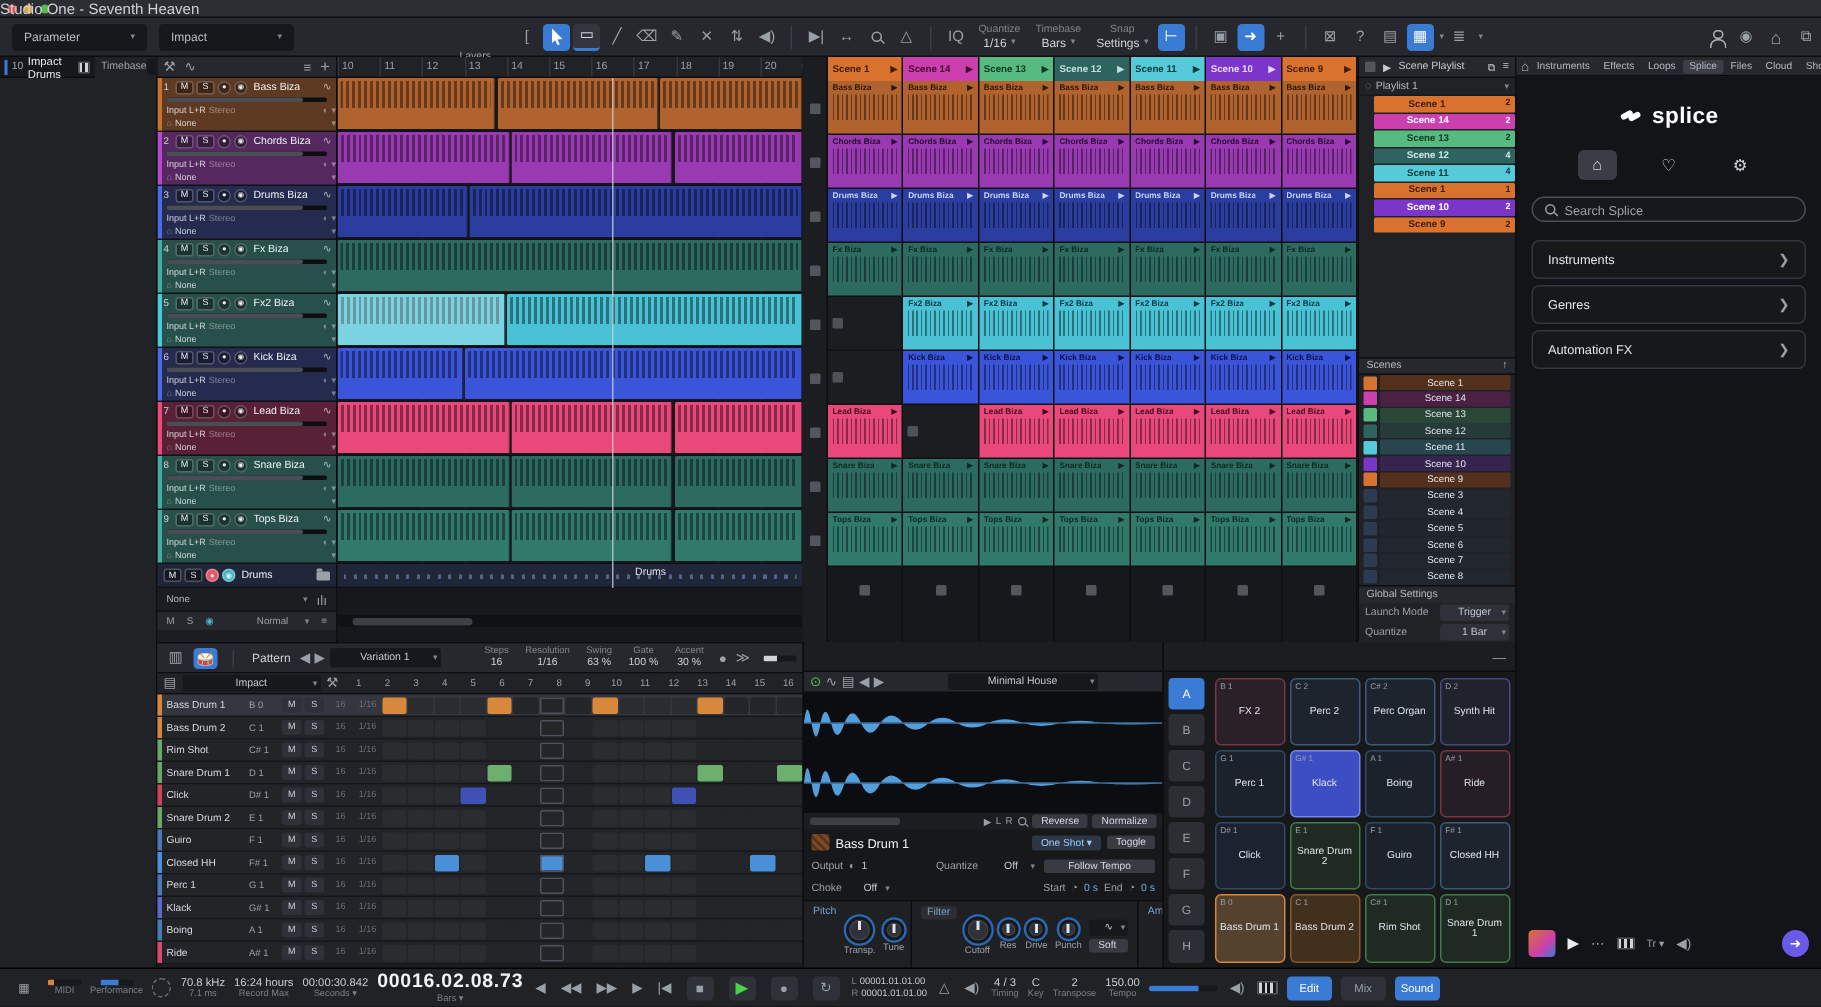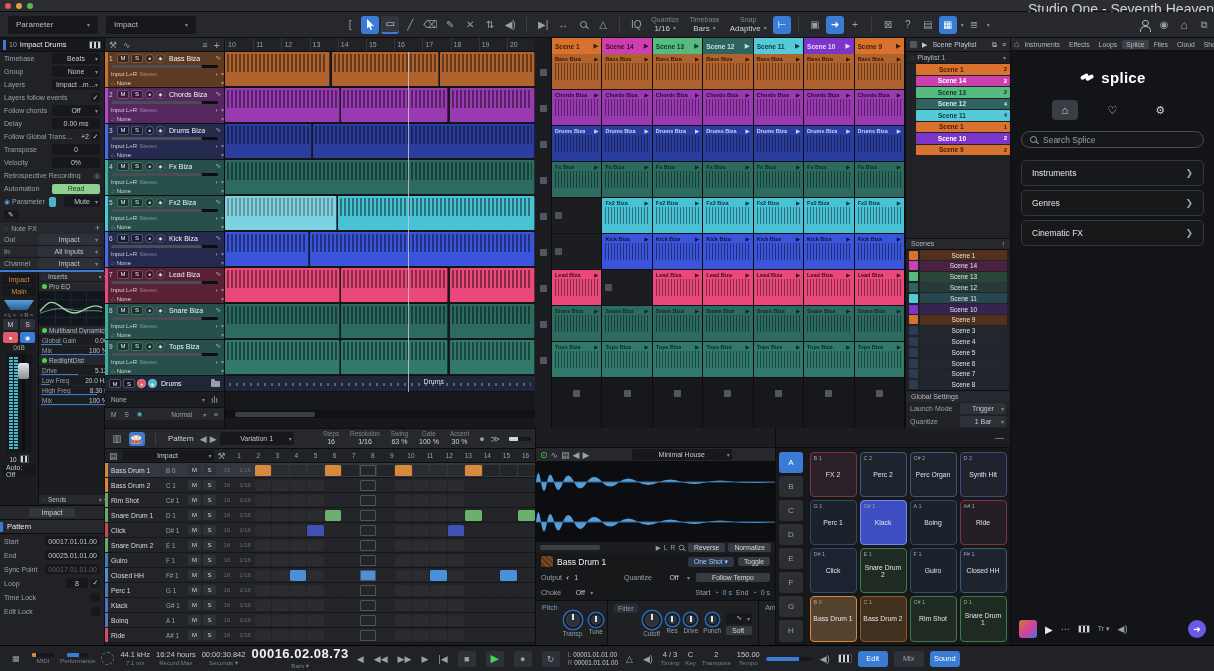--- a/index.html
+++ b/index.html
@@ -8,21 +8,21 @@
   -webkit-font-smoothing:antialiased}
 #app{position:relative;width:1214px;height:671px;background:#17181c}
 .abs{position:absolute}
 .r{display:flex;align-items:center}
 .col{display:flex;flex-direction:column}
 .sp{flex:1}
 .ell{white-space:nowrap;overflow:hidden;text-overflow:ellipsis}
 
 #titlebar{left:0;top:0;width:1214px;height:12px;background:#2b2d32;border-bottom:1px solid #0c0d0f}
 .tl{width:6px;height:6px;border-radius:50%;margin-left:5px}
-#title{position:absolute;left:0;right:0;top:1px;text-align:right;font-size:14px;color:#cfd2d8}
+#title{position:absolute;left:0;right:0;top:1px;text-align:left;font-size:10px;color:#cfd2d8}
 #toolbar{left:0;top:12px;width:1214px;height:26px;background:#26282d;border-bottom:1px solid #0c0d0f;display:flex;align-items:center}
 .macro{background:#17181c;height:18px;border-radius:3px;display:flex;align-items:center;padding:0 8px;color:#babec6;font-size:8px;margin-left:8px;min-width:90px;justify-content:space-between}
 .tbtn{width:18px;height:18px;border-radius:3px;display:flex;align-items:center;justify-content:center;color:#9aa0a8;font-size:10px;margin:0 1px}
 .tbtn.on{background:#3a7bd5;color:#fff}
 .tbtn.on2{background:#33363c;color:#cfd3da;border-bottom:2px solid #3a7bd5}
 .tstack{display:flex;flex-direction:column;align-items:center;justify-content:center;margin:0 5px;line-height:1.15}
 .tstack .lab{font-size:7px;color:#80858e}
 .tstack .val{font-size:8px;color:#cdd1d8}
 .vdiv{width:1px;height:16px;background:#3a3d43;margin:0 6px}
 .caret{font-size:6px;color:#80858e;margin-left:3px}
@@ -32,21 +32,21 @@
 .chk{width:9px;height:9px;background:#17181c;border-radius:2px;display:flex;align-items:center;justify-content:center;color:#cfd3da;font-size:7px}
 .mag{width:7px;height:7px;border:1.4px solid #9aa0a8;border-radius:50%;position:relative;display:inline-block}
 .mag::after{content:"";position:absolute;width:4px;height:1.4px;background:#9aa0a8;transform:rotate(45deg);right:-3px;bottom:-1px}
 .person{width:10px;height:10px;position:relative;display:inline-block}
 .person::before{content:"";position:absolute;left:3px;top:0;width:4.6px;height:4.6px;border:1.3px solid #aeb3bb;border-radius:50%}
 .person::after{content:"";position:absolute;left:.5px;top:6px;width:9px;height:5px;border:1.3px solid #aeb3bb;border-bottom:none;border-radius:5px 5px 0 0}
 .keysico{display:inline-block;width:12px;height:8px;background:repeating-linear-gradient(90deg,#cfd3da 0 2px,#17181c 2px 4px);border:1px solid #555;border-radius:1px}
 .folder{display:inline-block;width:9px;height:6px;background:#9aa0a8;border-radius:1px;position:relative}
 .folder::before{content:"";position:absolute;top:-2px;left:0;width:4px;height:2px;background:#9aa0a8;border-radius:1px 1px 0 0}
 
-#leftcol{left:0;top:38px;width:105px;height:607px;background:#202226;border-right:1px solid #0c0d0f;display:flex;flex-direction:column}
+#leftcol{left:0;top:38px;width:105px;height:607px;background:#202226;border-right:1px solid #0c0d0f;display:flex;flex-direction:row}
 .insp-hdr{height:14px;background:#17181c;display:flex;align-items:center;padding:0 3px;gap:3px;border-bottom:1px solid #0c0d0f}
 .insp-hdr .tabstripe{width:3px;height:10px;background:#3a7bd5}
 .irow{height:13px;display:flex;align-items:center;padding:0 4px;font-size:7px;color:#9ba0a9}
 .irow .dd{width:48px;margin-left:auto}
 .readbtn{margin-left:auto;width:48px;height:10px;background:#8fcf8f;color:#1d3a1d;font-size:7px;display:flex;align-items:center;justify-content:center;border-radius:2px}
 .iorow{height:12px;display:flex;align-items:center;padding:0 4px;font-size:7px;color:#9ba0a9;background:#26282d;border-bottom:1px solid #17181c}
 .iorow .dd{width:62px;margin-left:auto;background:#2e3138}
 
 #mixer{flex:0 0 235px;display:flex;background:#1b1d21;border-top:2px solid #3a7bd5}
 .mixL{width:38px;display:flex;flex-direction:column;align-items:center;padding:2px}
@@ -274,21 +274,21 @@
     <div class="tstack">
       <span class="lab">Timebase</span>
       <span class="val r">
           <span>Bars</span>
           <span class="caret">▾</span>
         </span>
     </div>
     <div class="tstack">
       <span class="lab">Snap</span>
       <span class="val r">
-          <span>Adaptive</span>
+          <span>Settings</span>
           <span class="caret">▾</span>
         </span>
     </div>
     <span class="tbtn on">⊢</span>
     <div class="vdiv"></div>
     <span class="tbtn box">▣</span>
     <span class="tbtn on">➜</span>
     <span class="tbtn">+</span>
     <div class="vdiv"></div>
     <span class="tbtn">⊠</span>
@@ -1767,21 +1767,21 @@
     </div>
     <div class="spl-cat">
       <span>Instruments</span>
         <span class="chv">❯</span>
     </div>
       <div class="spl-cat">
       <span>Genres</span>
         <span class="chv">❯</span>
     </div>
       <div class="spl-cat">
-      <span>Cinematic FX</span>
+      <span>Automation FX</span>
         <span class="chv">❯</span>
     </div>
     <div id="spl-player">
       <span class="thumb"></span>
       <span class="pp">▶</span>
       <span style="color:#9aa0a8">⋯</span>
       <span class="keysico"></span>
       <span style="color:#9aa0a8;font-size:7px">Tr ▾</span>
       <span style="color:#9aa0a8">◀)</span>
       <span class="purplebtn">➜</span>
@@ -2390,21 +2390,21 @@
       <span class="l">MIDI</span>
     </div>
     <div class="tr-stack">
       <span class="meterchip">
           <i></i>
         </span>
       <span class="l">Performance</span>
     </div>
     <span style="width:13px;height:13px;border:1.3px dashed #6a6e76;border-radius:50%"></span>
     <div class="tr-stack">
-      <span class="v">44.1 kHz</span>
+      <span class="v">70.8 kHz</span>
         <span class="l">7.1 ms</span>
     </div>
     <div class="tr-stack">
       <span class="v">16:24 hours</span>
         <span class="l">Record Max</span>
     </div>
     <div class="tr-stack">
       <span class="v">00:00:30.842</span>
         <span class="l"><span>Seconds</span> ▾</span>
     </div>

